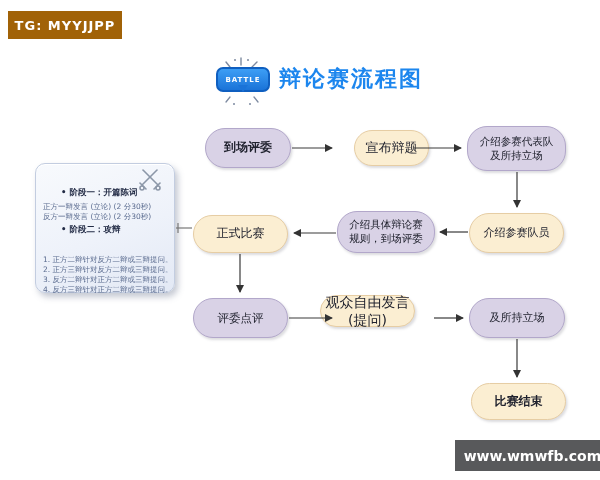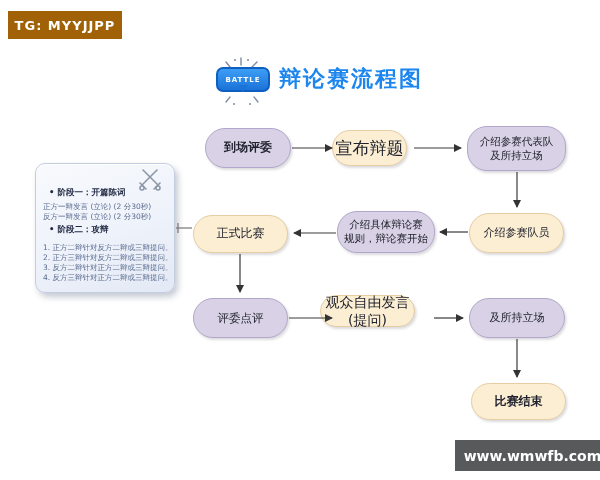--- a/index.html
+++ b/index.html
@@ -23,24 +23,24 @@
   .sparkle-top{position:absolute;left:8px;top:-9px;}
   .sparkle-bottom{position:absolute;left:6px;bottom:-14px;}
   .title-text{color:#1c86ee;font-size:22px;font-weight:bold;letter-spacing:2px;white-space:nowrap;}
 
   
   .panel{position:absolute;left:35px;top:163px;width:140px;height:130px;box-sizing:border-box;
     background:linear-gradient(160deg,#f8fafd 0%,#eef2fa 55%,#e3e9f5 100%);
     border:1px solid #c3cde0;border-radius:10px;padding:6px 5px 4px 7px;
     box-shadow:3px 4px 6px rgba(90,100,130,0.35), inset 0 1px 0 #ffffff;}
   .panel .swords{position:absolute;top:3px;right:9px;}
-  .stage-title{font-size:8.5px;font-weight:bold;color:#222b45;margin:2px 0 3px 6px;white-space:nowrap;}
+  .stage-title{font-size:8.5px;font-weight:bold;color:#222b45;margin:2px 0 3px 18px;white-space:nowrap;}
   .stage-title.first{margin-top:17px;}
   .stage-lines{font-size:7.5px;color:#5a6b8f;line-height:10px;white-space:nowrap;}
-  .stage-items{font-size:7.5px;color:#5a6b8f;line-height:10px;white-space:nowrap;margin-top:7px;}
+  .stage-items{font-size:7.5px;color:#5a6b8f;line-height:10px;white-space:nowrap;margin-top:19px;}
 
   
   .node{position:absolute;box-sizing:border-box;border-radius:20px;
     display:flex;align-items:center;justify-content:center;text-align:center;
     color:#20222e;line-height:1.3;white-space:pre-line;
     box-shadow:1.5px 2px 2.5px rgba(60,60,80,0.18);}
   .node.purple{background:#d9d2e6;border:1.2px solid #b2a7ca;}
   .node.cream{background:#fbeed2;border:1.2px solid #e6cda4;}
   .bold{font-weight:bold;}
 
@@ -104,27 +104,27 @@
     <div class="stage-title">• 阶段二：攻辩</div>
     <div class="stage-items">
       <div>1. 正方二辩针对反方二辩或三辩提问。</div>
       <div>2. 正方三辩针对反方二辩或三辩提问。</div>
       <div>3. 反方二辩针对正方二辩或三辩提问。</div>
       <div>4. 反方三辩针对正方二辩或三辩提问。</div>
     </div>
   </div>
 
   <div class="node purple bold" style="left:205px;top:128px;width:86px;height:40px;font-size:12px">到场评委</div>
-  <div class="node cream" style="left:332px;top:130px;width:75px;height:36px;font-size:17px">宣布辩题</div>
+  <div class="node cream" style="left:354px;top:130px;width:75px;height:36px;font-size:13px">宣布辩题</div>
   <div class="node purple" style="left:467px;top:126px;width:99px;height:45px;font-size:10.5px">介绍参赛代表队
 及所持立场</div>
 
   <div class="node cream" style="left:193px;top:215px;width:95px;height:38px;font-size:12px">正式比赛</div>
   <div class="node purple" style="left:337px;top:211px;width:98px;height:42px;font-size:10.5px">介绍具体辩论赛
-规则，辩论赛开始</div>
+规则，到场评委</div>
   <div class="node cream" style="left:469px;top:213px;width:95px;height:40px;font-size:11px">介绍参赛队员</div>
 
   <div class="node purple" style="left:193px;top:298px;width:95px;height:40px;font-size:11.5px">评委点评</div>
   <div class="node cream" style="left:320px;top:295px;width:95px;height:32px;font-size:14px">观众自由发言
 (提问)</div>
   <div class="node purple" style="left:469px;top:298px;width:96px;height:40px;font-size:11px">及所持立场</div>
 
   <div class="node cream bold" style="left:471px;top:383px;width:95px;height:37px;font-size:12px">比赛结束</div>
 
   <svg class="connectors" width="600" height="480" viewBox="0 0 600 480">

